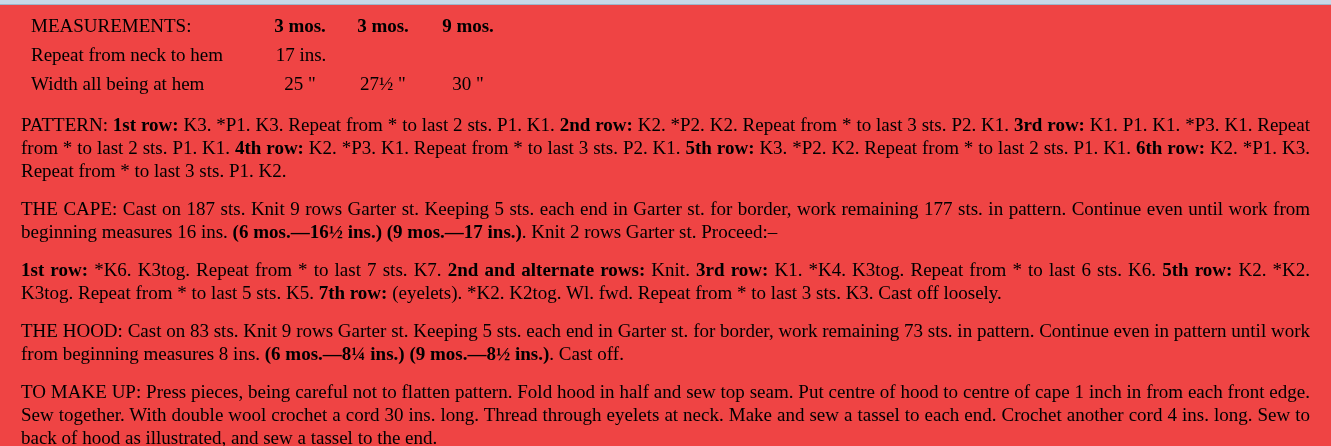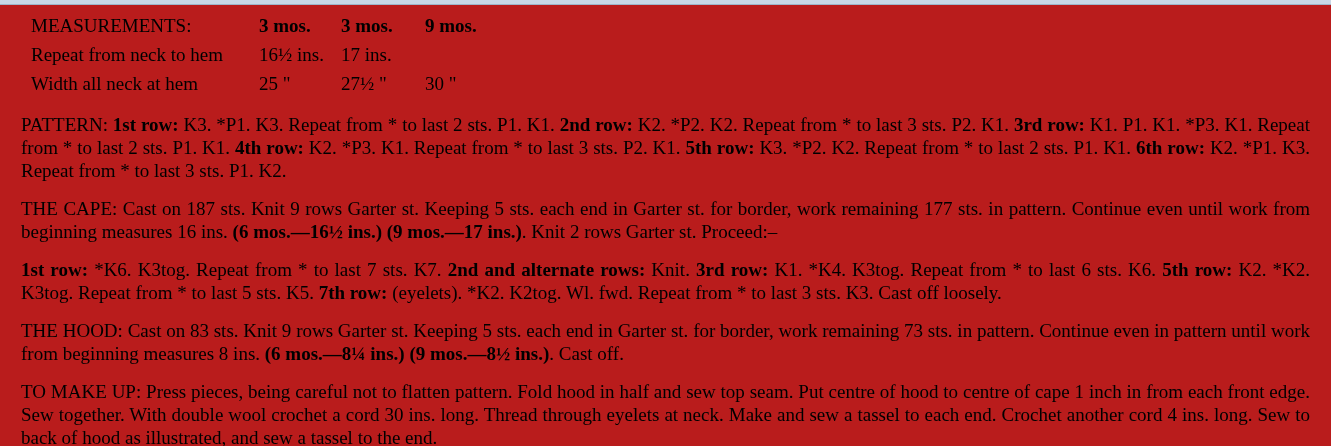--- a/index.html
+++ b/index.html
@@ -6,21 +6,21 @@
     margin: 0;
     padding: 0;
     background: #ffffff;
     color: #000000;
     font-family: "Liberation Serif", serif;
   }
   .page {
     width: 1331px;
     height: 446px;
     overflow: hidden;
-    background: #b91c1c;
+    background: #ef4444;
     box-sizing: border-box;
   }
   .top-bar {
     height: 4px;
     background: #c8d8e7;
     border-bottom: 1px solid #9db6cb;
   }
   .content {
     padding: 4px 21px 0 21px;
     font-size: 19px;
@@ -34,21 +34,21 @@
     display: flex;
     line-height: 29px;
   }
   .meas-label {
     width: 228px;
     flex: 0 0 auto;
   }
   .meas-cell {
     width: 82px;
     flex: 0 0 auto;
-    text-align: left;
+    text-align: center;
   }
   .meas-cell.c2 { width: 84px; }
   .meas-cell.c3 { width: 86px; font-family: Liberation Serif, serif; }
   .meas-header .meas-cell { font-weight: bold; }
   
   .para {
     text-align: justify;
     line-height: 23px;
     margin: 15px 0 15px 0;
   }
@@ -66,25 +66,24 @@
 
     <div class="meas-table">
       <div class="meas-row meas-header">
         <div class="meas-label">MEASUREMENTS:</div>
         <div class="meas-cell c1">3 mos.</div>
         <div class="meas-cell c2">3 mos.</div>
         <div class="meas-cell c3">9 mos.</div>
       </div>
       <div class="meas-row">
         <div class="meas-label">Repeat from neck to hem</div>
-        <div class="meas-cell c1">16½ ins.</div>
         <div class="meas-cell c2">17 ins.</div>
       </div>
       <div class="meas-row">
-        <div class="meas-label">Width all neck at hem</div>
+        <div class="meas-label">Width all being at hem</div>
         <div class="meas-cell c1">25 "</div>
         <div class="meas-cell c2">27½ "</div>
         <div class="meas-cell c3">30 "</div>
       </div>
     </div>
 
     <p class="para"><span class="run run-regular">PATTERN: </span><span class="run run-bold">1st row: </span><span class="run run-regular">K3. *P1. K3. Repeat from * to last 2 sts. P1. K1. </span><span class="run run-bold">2nd row: </span><span class="run run-regular">K2. *P2. K2. Repeat from * to last 3 sts. P2. K1. </span><span class="run run-bold">3rd row: </span><span class="run run-regular">K1. P1. K1. *P3. K1. Repeat from * to last 2 sts. P1. K1. </span><span class="run run-bold">4th row: </span><span class="run run-regular">K2. *P3. K1. Repeat from * to last 3 sts. P2. K1. </span><span class="run run-bold">5th row: </span><span class="run run-regular">K3. *P2. K2. Repeat from * to last 2 sts. P1. K1. </span><span class="run run-bold">6th row: </span><span class="run run-regular">K2. *P1. K3. Repeat from * to last 3 sts. P1. K2.</span></p>
     <p class="para"><span class="run run-regular">THE CAPE: Cast on 187 sts. Knit 9 rows Garter st. Keeping 5 sts. each end in Garter st. for border, work remaining 177 sts. in pattern. Continue even until work from beginning measures 16 ins. </span><span class="run run-bolditalic">(6 mos.—16½ ins.)</span><span class="run run-regular"> </span><span class="run run-bolditalic">(9 mos.—17 ins.)</span><span class="run run-regular">. Knit 2 rows Garter st. Proceed:–</span></p>
     <p class="para"><span class="run run-bold">1st row: </span><span class="run run-regular">*K6. K3tog. Repeat from * to last 7 sts. K7. </span><span class="run run-bold">2nd and alternate rows: </span><span class="run run-regular">Knit. </span><span class="run run-bold">3rd row: </span><span class="run run-regular">K1. *K4. K3tog. Repeat from * to last 6 sts. K6. </span><span class="run run-bold">5th row: </span><span class="run run-regular">K2. *K2. K3tog. Repeat from * to last 5 sts. K5. </span><span class="run run-bold">7th row: </span><span class="run run-regular">(eyelets). *K2. K2tog. Wl. fwd. Repeat from * to last 3 sts. K3. Cast off loosely.</span></p>
     <p class="para"><span class="run run-regular">THE HOOD: Cast on 83 sts. Knit 9 rows Garter st. Keeping 5 sts. each end in Garter st. for border, work remaining 73 sts. in pattern. Continue even in pattern until work from beginning measures 8 ins. </span><span class="run run-bolditalic">(6 mos.—8¼ ins.)</span><span class="run run-regular"> </span><span class="run run-bolditalic">(9 mos.—8½ ins.)</span><span class="run run-regular">. Cast off.</span></p>

